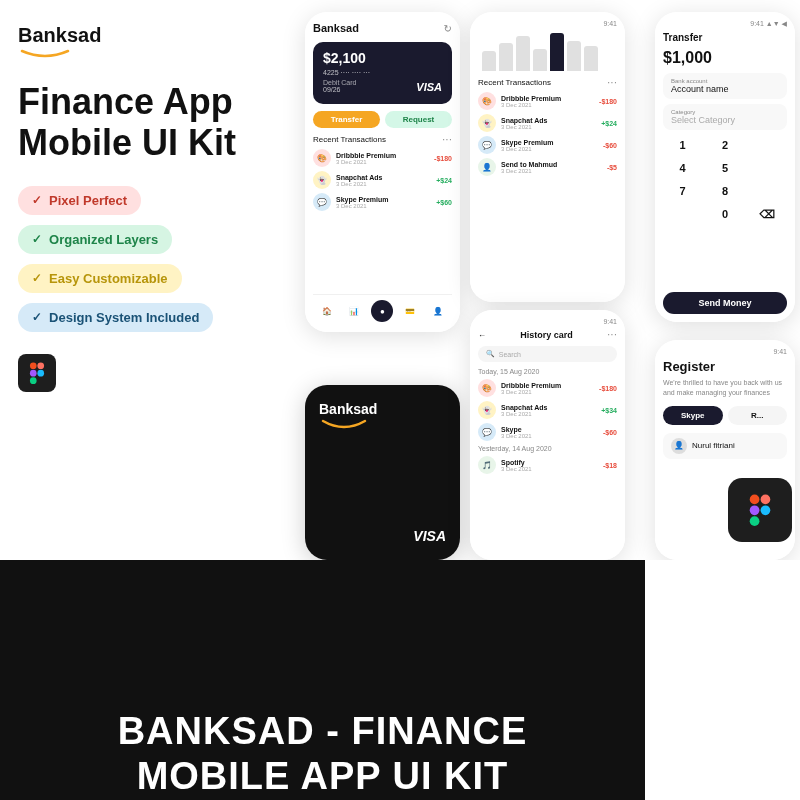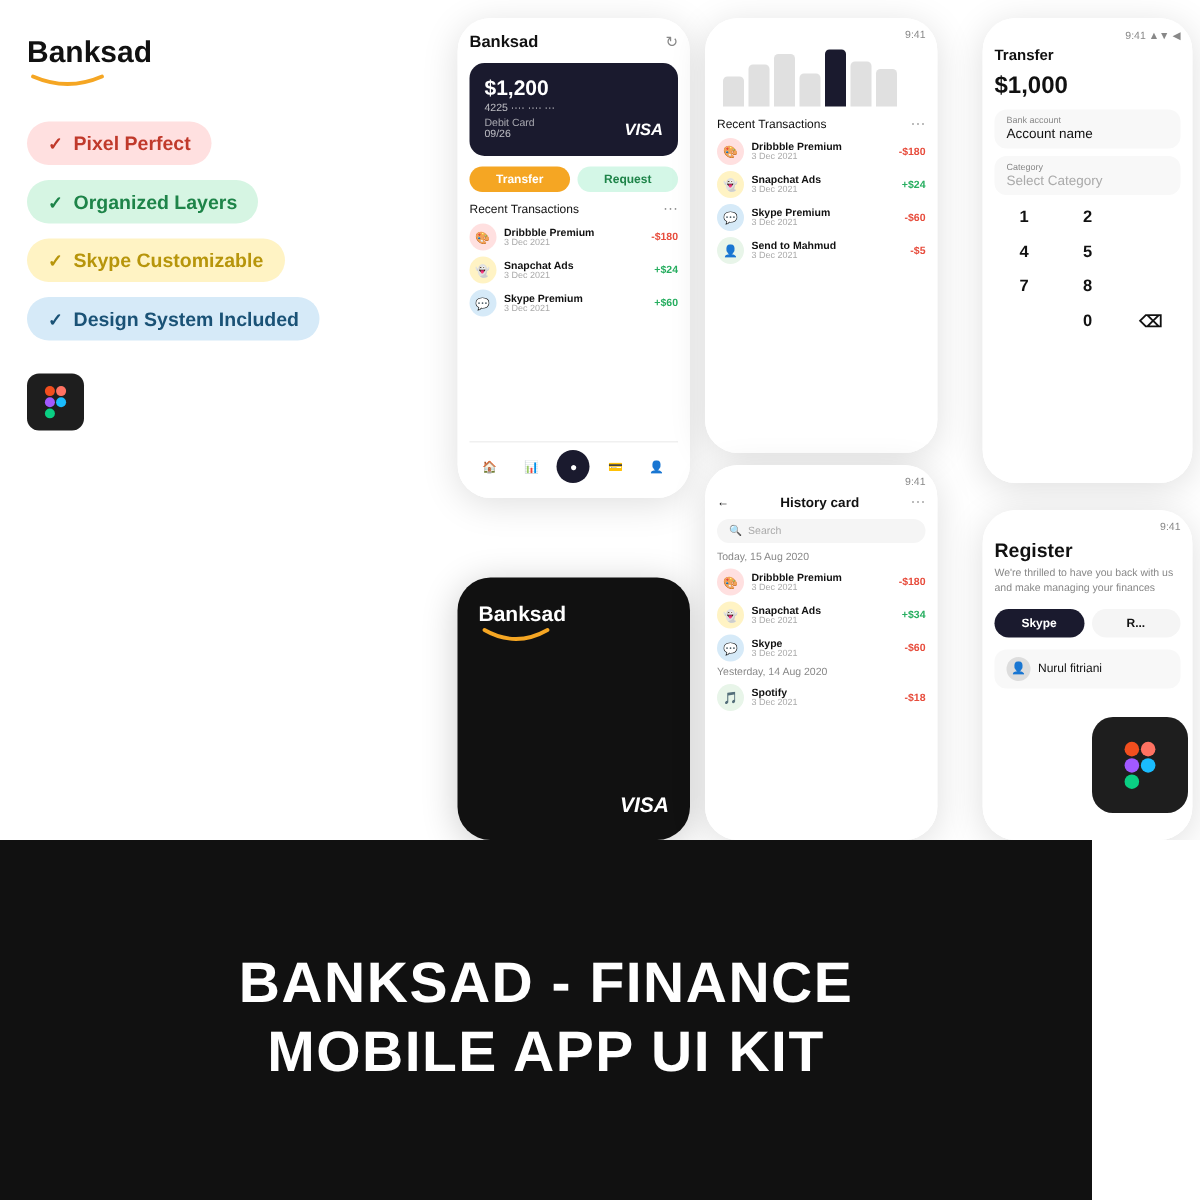--- a/index.html
+++ b/index.html
@@ -388,26 +388,26 @@
       background: #fff;
       border-radius: 22px;
       box-shadow: 0 4px 24px rgba(0,0,0,0.13);
       overflow: hidden;
       z-index: 3;
     }
 
     
     .bottom-section {
       background: #111;
-      width: 728px;
+      width: 645px;
       height: 240px;
       display: flex;
       flex-direction: column;
       align-items: center;
-      justify-content: center;
+      justify-content: flex-end;
       position: relative;
     }
 
     .bottom-title {
       color: #fff;
       font-size: 38px;
       font-weight: 900;
       text-align: center;
       letter-spacing: 1px;
       line-height: 1.2;
@@ -572,33 +572,36 @@
 
   <div class="left-panel">
 
     <div class="brand-logo">
       <span class="brand-name">Banksad</span>
       <svg class="brand-smile" viewBox="0 0 54 10">
         <path d="M4 2 Q27 12 50 2" fill="none" stroke="#f5a623" stroke-width="2.5" stroke-linecap="round"></path>
       </svg>
     </div>
 
+    <div class="headline">
+      Finance App<br>Mobile UI Kit
+    </div>
 
     <div class="features-list">
       <div class="feature-badge pink">
         <span class="feature-check">✓</span>
         <span>Pixel Perfect</span>
       </div>
       <div class="feature-badge green">
         <span class="feature-check">✓</span>
         <span>Organized Layers</span>
       </div>
       <div class="feature-badge yellow">
         <span class="feature-check">✓</span>
-        <span>Skype Customizable</span>
+        <span>Easy Customizable</span>
       </div>
       <div class="feature-badge blue">
         <span class="feature-check">✓</span>
         <span>Design System Included</span>
       </div>
     </div>
 
     <div class="screens-row">
       <div class="figma-icon-box">
 
@@ -616,21 +619,21 @@
   <div class="right-panel">
 
     <div class="phone-main">
       <div class="phone-screen">
         <div class="phone-header">
           <span class="phone-brand">Banksad</span>
           <span style="font-size:10px;color:#888;">↻</span>
         </div>
 
         <div class="phone-card">
-          <div class="card-amount">$1,200</div>
+          <div class="card-amount">$2,100</div>
           <div class="card-number">4225  ····  ····  ···</div>
           <div class="card-bottom">
             <div>
               <div class="card-type">Debit Card</div>
               <div class="card-expiry">09/26</div>
             </div>
             <div class="visa-logo">VISA</div>
           </div>
         </div>
 
@@ -751,20 +754,21 @@
           <div class="numpad-key">4</div>
           <div class="numpad-key">5</div>
           <div class="numpad-key"> </div>
           <div class="numpad-key">7</div>
           <div class="numpad-key">8</div>
           <div class="numpad-key"> </div>
           <div class="numpad-key"> </div>
           <div class="numpad-key">0</div>
           <div class="numpad-key">⌫</div>
         </div>
+        <div class="send-btn">Send Money</div>
       </div>
     </div>
 
     <div class="phone-dark">
       <div>
         <div class="dark-card-brand">Banksad</div>
         <svg class="dark-card-smile" viewBox="0 0 50 12">
           <path d="M4 2 Q25 14 46 2" fill="none" stroke="#f5a623" stroke-width="2.5" stroke-linecap="round"></path>
         </svg>
       </div>

